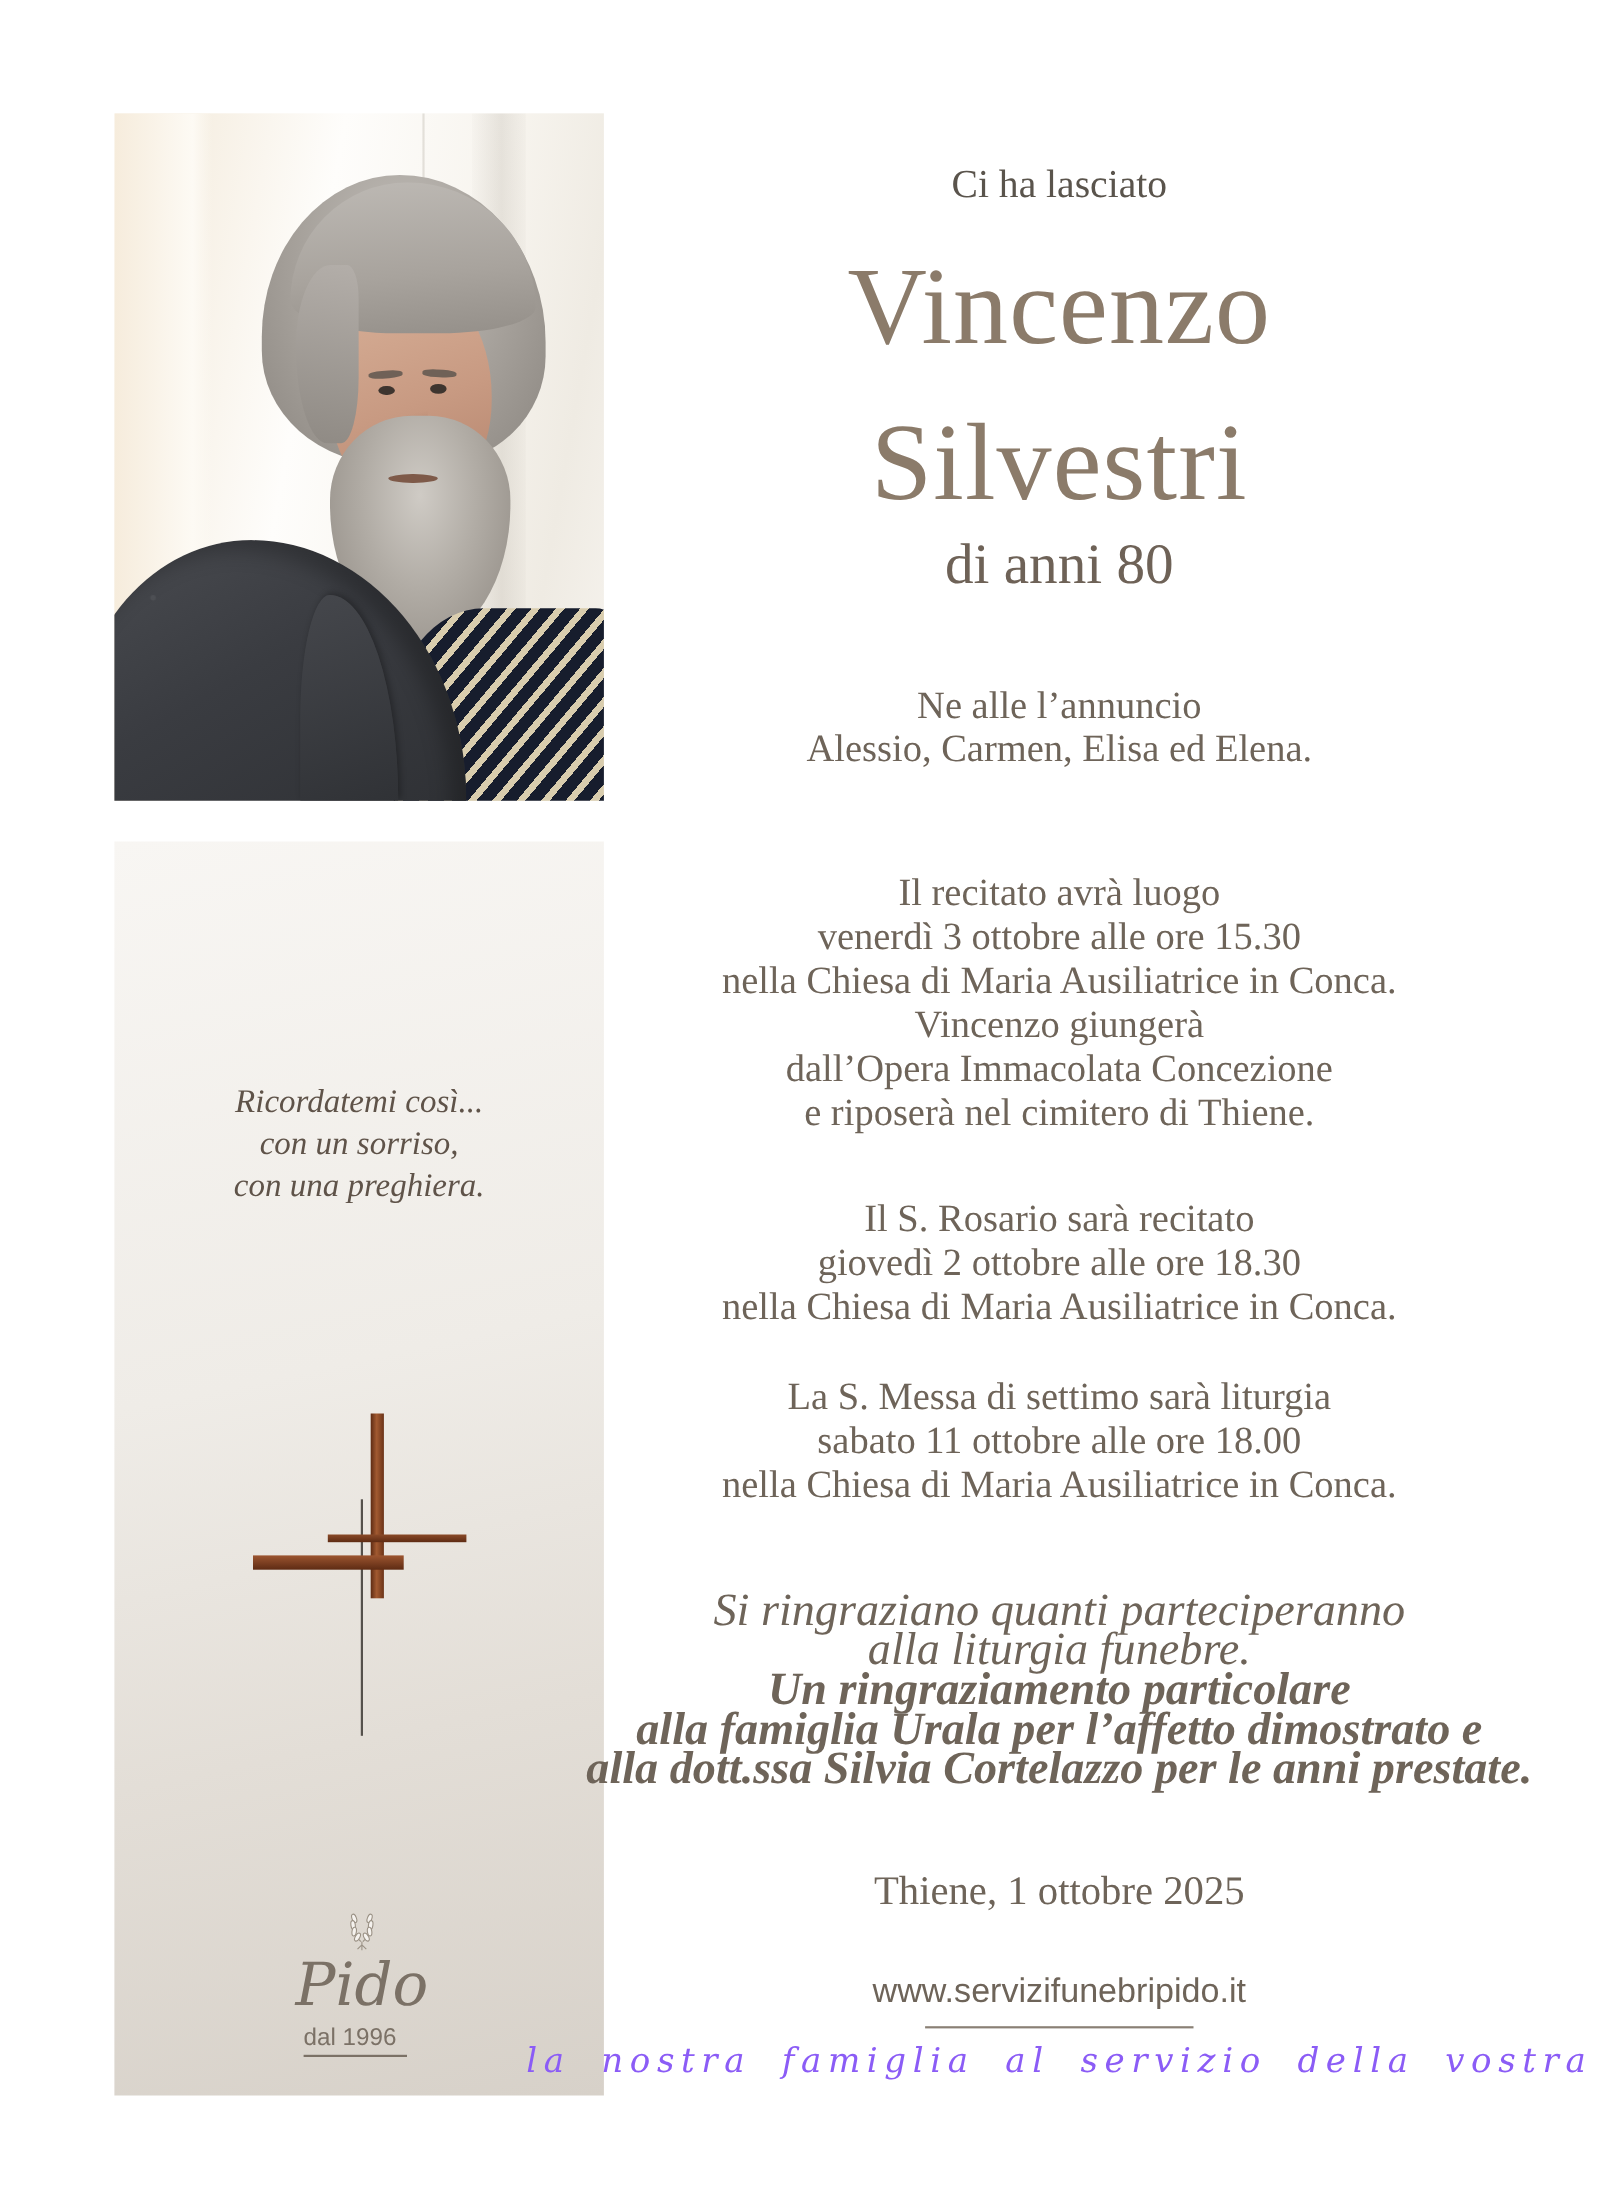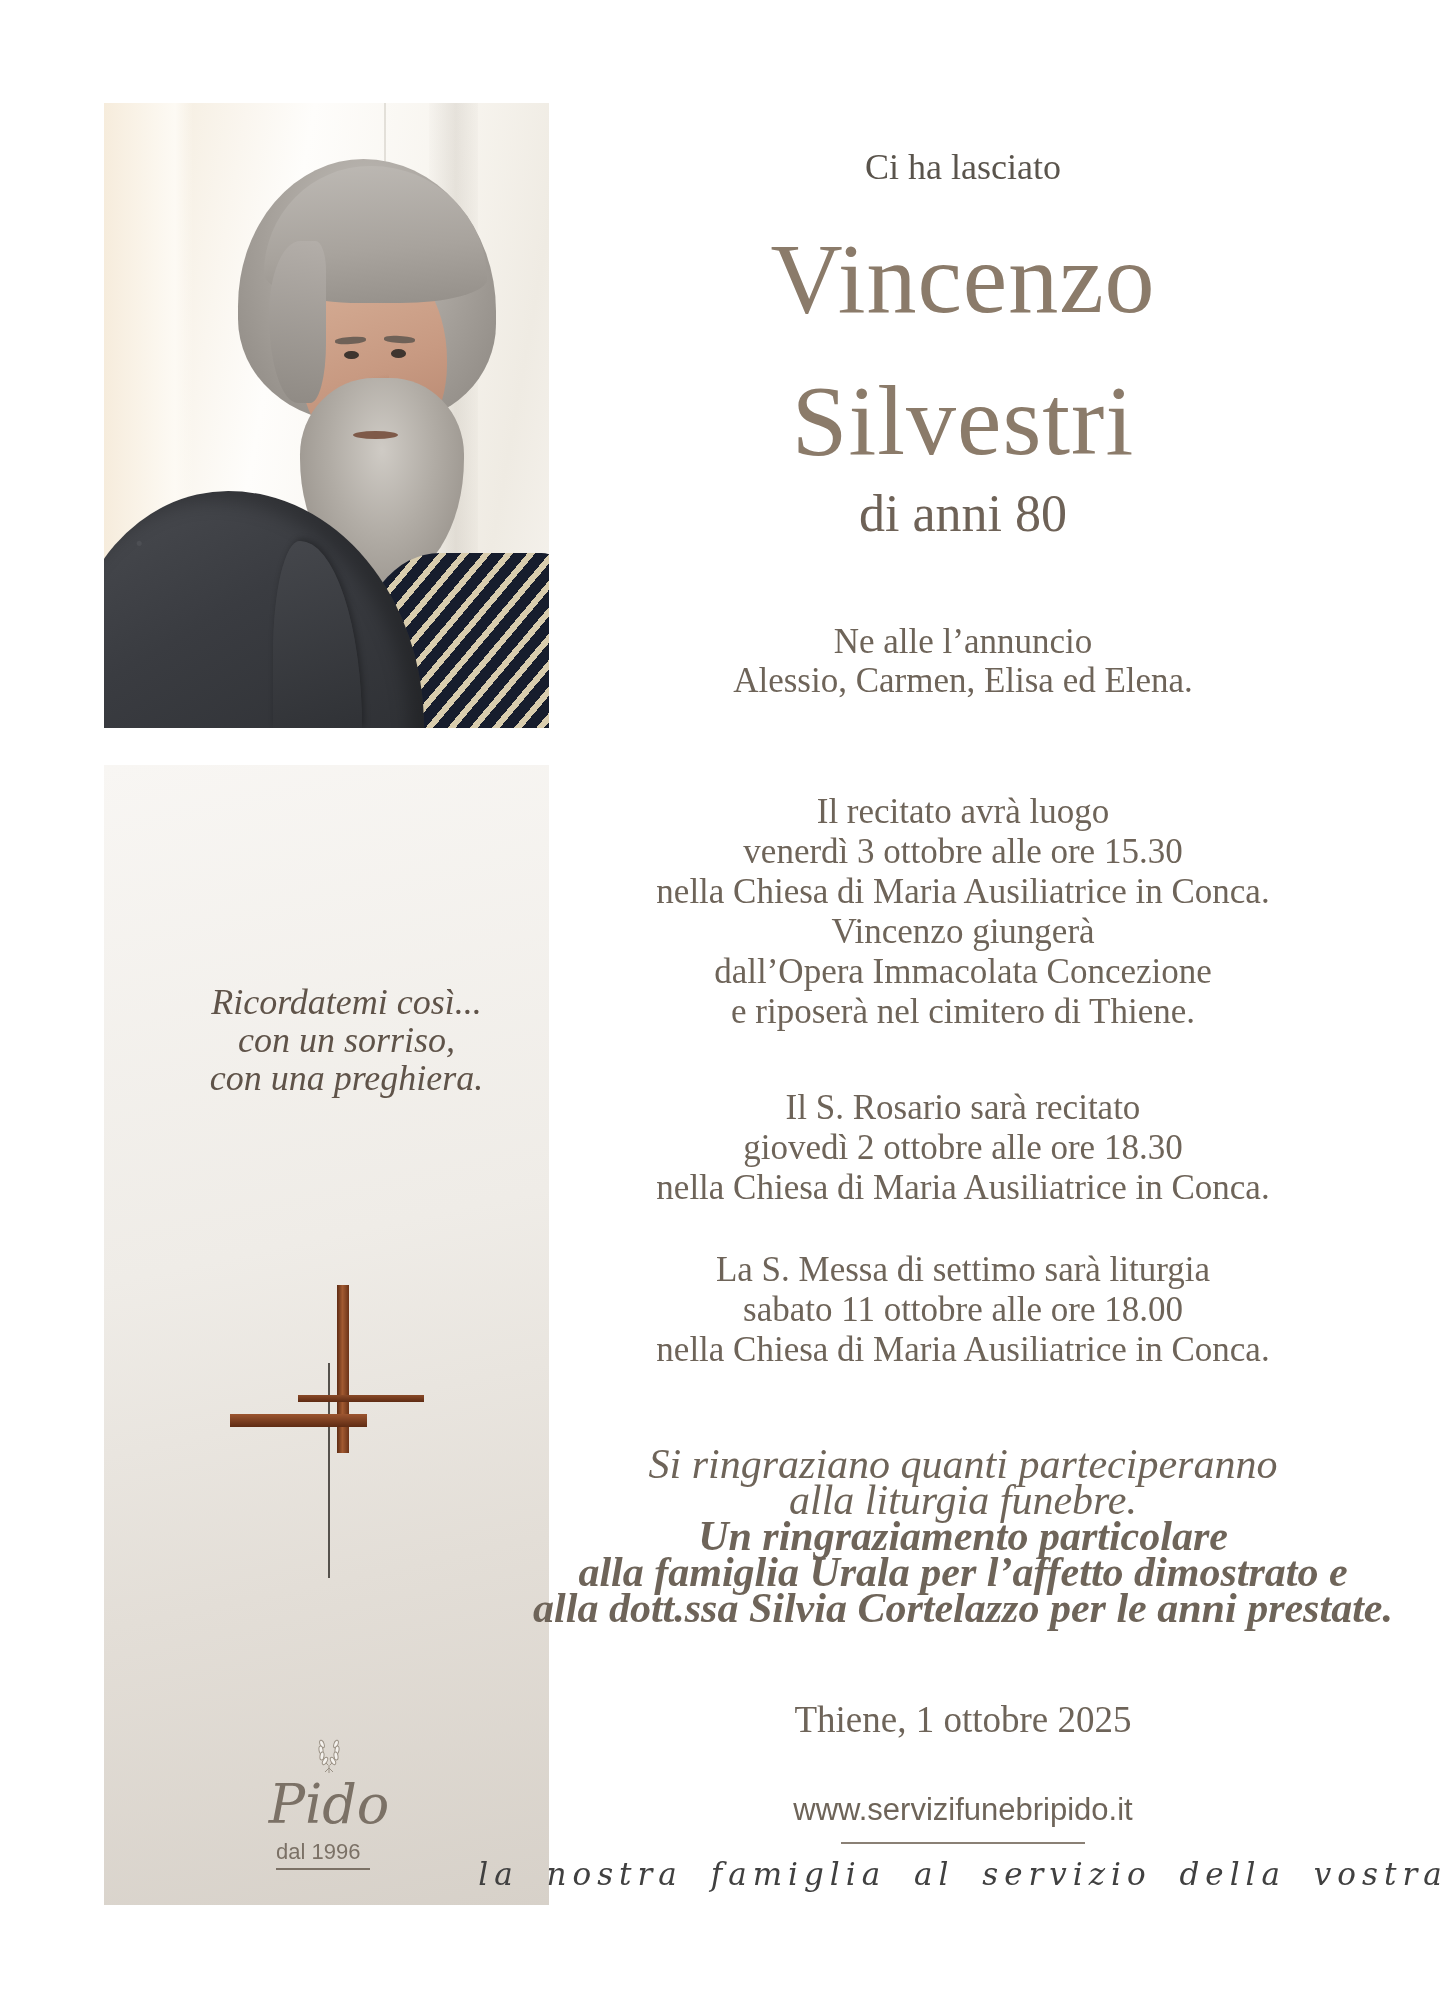--- a/index.html
+++ b/index.html
@@ -88,21 +88,21 @@
   }
 
   
   .panel {
     position:absolute; left:104px; top:765px; width:445px; height:1140px;
     background:linear-gradient(168deg,#f8f6f3 0%,#efece7 42%,#e3deD7 70%,#d7d1c9 100%);
   }
   .panel .quote {
     position:absolute; left:0; top:218px; width:100%;
     text-align:center; font-style:italic;
-    font-size:36px; line-height:38px; color:#5f5349;margin-left:20px;
+    font-size:30px; line-height:38px; color:#5f5349;
   }
   .cross { position:absolute; left:0; top:0; width:100%; height:100%; }
   .cross .v-thick {
     position:absolute; left:233px; top:520px; width:12px; height:168px;
     background:linear-gradient(90deg,#5e2b13,#a25a31 45%,#6b3318);
   }
   .cross .v-thin {
     position:absolute; left:224px; top:598px; width:2px; height:215px;
     background:#55514c;
   }
@@ -136,21 +136,21 @@
   .family  { top:622px; font-size:35px; line-height:39px; }
   .funeral { top:792px; font-size:35px; line-height:40px; }
   .rosary  { top:1088px; font-size:35px; line-height:40px; }
   .mass    { top:1250px; font-size:35px; line-height:40px; }
   .thanks  { top:1446px; font-size:42px; line-height:36px; font-style:italic; }
   .thanks .bold { font-weight:bold; }
   .dateline{ top:1698px; font-size:37px; }
   .website { top:1792px; font-size:31px; font-family:"Liberation Sans", sans-serif; color:#6e6459; }
   .divider { top:1842px; left:368px !important; width:244px !important; border-top:2px solid #8a8075; }
   .tagline {
-    top:1856px; font-style:italic; font-size:31px; color:#404040;
+    top:1856px; font-style:italic; font-size:31px; color:#8b5cf6;
     font-family:"DejaVu Serif", serif;
     letter-spacing:6px; word-spacing:12px;
   }
 </style>
 </head>
 <body>
 
 <div class="photo">
   <div class="window-light"></div>
   <div class="curtain-edge"></div>

